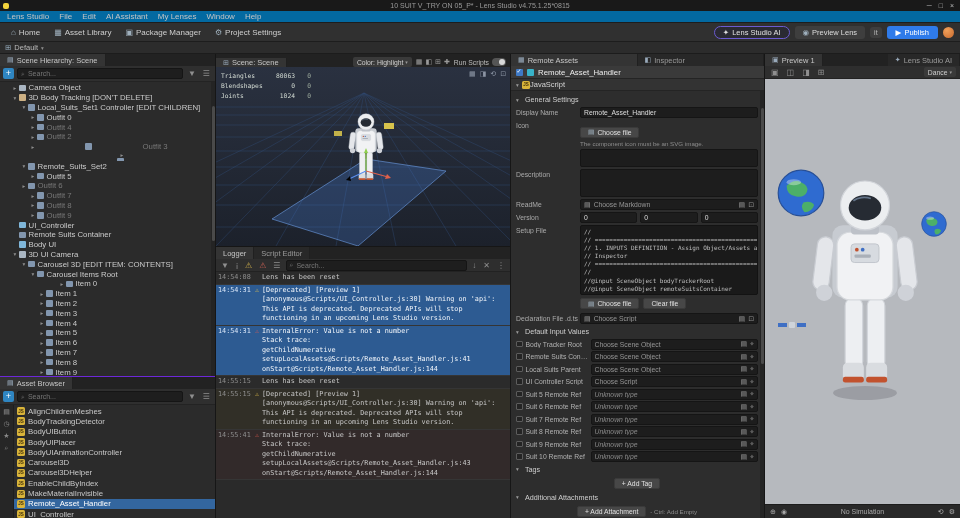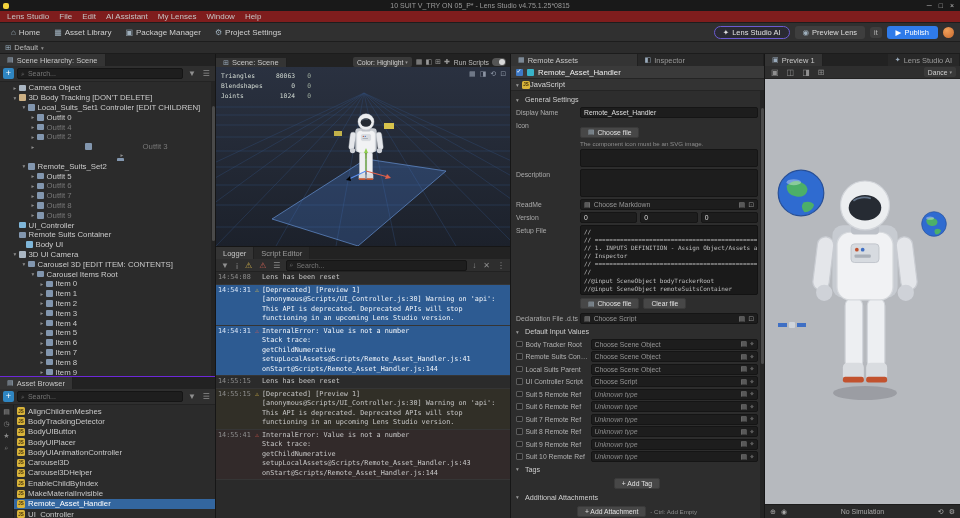--- a/index.html
+++ b/index.html
@@ -3,21 +3,21 @@
 <meta charset="utf-8">
 <style>
 *{box-sizing:border-box;margin:0;padding:0}
 html,body{width:960px;height:518px;overflow:hidden;background:#242424;
   font-family:"Liberation Sans",sans-serif;color:#c8c8c8;}
 
 .titlebar{height:11px;background:#191919;display:flex;align-items:center;padding:0 3px;position:relative;font-size:7px;color:#9a9a9a}
 .app-dot{width:6px;height:6px;border-radius:2px;background:#f2d33c;margin-right:3px;flex:none}
 .title-text{position:absolute;left:0;right:0;text-align:center;pointer-events:none}
 .win-btns{margin-left:auto;display:flex;gap:7px;font-size:7px;color:#bbb;z-index:1;padding-right:3px}
-.menubar{height:12px;background:#7f1d1d;border-bottom:1px solid #1d1d1d;display:flex;align-items:center;font-size:8px;color:#c4c4c4;padding:0 2px}
+.menubar{height:12px;background:#0369a1;border-bottom:1px solid #1d1d1d;display:flex;align-items:center;font-size:8px;color:#c4c4c4;padding:0 2px}
 .menu-item{padding:0 5px;cursor:default}
 .toolbar{height:19px;background:#303030;border-bottom:1px solid #1d1d1d;display:flex;align-items:center;padding:0 4px}
 .tb-item{display:flex;align-items:center;gap:3px;font-size:8px;color:#cfcfcf;padding:0 7px;height:100%}
 .tb-ico{font-size:8px;color:#9fb0bd}
 .tb-right{margin-left:auto;display:flex;align-items:center;gap:5px;padding-right:2px}
 .ai-pill{display:flex;align-items:center;gap:3px;border:1px solid #6b5bd2;border-radius:9px;padding:1px 8px;font-size:7.5px;color:#e0e0e0;background:#2a2a33}
 .btn-dark{display:flex;align-items:center;gap:3px;background:#3e3e3e;border-radius:3px;padding:2px 8px;font-size:7.5px;color:#ddd}
 .btn-tiny{background:#3e3e3e;border-radius:3px;padding:2px 4px;font-size:7px;color:#bbb}
 .btn-publish{display:flex;align-items:center;gap:3px;background:#2f7bea;border-radius:3px;padding:2px 9px;font-size:7.5px;color:#fff}
 .avatar{width:11px;height:11px;border-radius:50%;background:radial-gradient(circle at 35% 30%,#f0a05a,#c96a2e)}
@@ -294,21 +294,21 @@
           <div class="tree-row" style="padding-left: 20px;">
             <span class="tw-arrow">▾</span>
             <span class="obj-ico obj-cube"></span>
             <span>Remote_Suits_Set2</span>
           </div>
           <div class="tree-row" style="padding-left: 29px;">
             <span class="tw-arrow">▸</span>
             <span class="obj-ico obj-cube"></span>
             <span>Outfit 5</span>
           </div>
-          <div class="tree-row dim" style="padding-left: 29px; align-items: center;">
+          <div class="tree-row dim" style="padding-left: 20px; align-items: center;">
             <span class="tw-arrow">▸</span>
             <span class="obj-ico obj-cube"></span>
             <span>Outfit 6</span>
           </div>
           <div class="tree-row dim" style="padding-left: 29px;">
             <span class="tw-arrow">▸</span>
             <span class="obj-ico obj-cube"></span>
             <span>Outfit 7</span>
           </div>
           <div class="tree-row dim" style="padding-left: 29px;">
@@ -324,41 +324,41 @@
           <div class="tree-row" style="padding-left: 11px;">
             <span class="tw-arrow"></span>
             <span class="obj-ico obj-script"></span>
             <span>UI_Controller</span>
           </div>
           <div class="tree-row" style="padding-left: 11px;">
             <span class="tw-arrow"></span>
             <span class="obj-ico obj-cube"></span>
             <span>Remote Suits Container</span>
           </div>
-          <div class="tree-row" style="padding-left: 18px;">
+          <div class="tree-row" style="padding-left: 11px;">
             <span class="tw-arrow"></span>
             <span class="obj-ico obj-script"></span>
             <span>Body UI</span>
           </div>
           <div class="tree-row" style="padding-left: 11px;">
             <span class="tw-arrow">▾</span>
             <span class="obj-ico obj-camera"></span>
             <span>3D UI Camera</span>
           </div>
           <div class="tree-row" style="padding-left: 20px;">
             <span class="tw-arrow">▾</span>
             <span class="obj-ico obj-cube"></span>
             <span>Carousel 3D [EDIT ITEM: CONTENTS]</span>
           </div>
           <div class="tree-row" style="padding-left: 29px;">
             <span class="tw-arrow">▾</span>
             <span class="obj-ico obj-cube"></span>
             <span>Carousel Items Root</span>
           </div>
-          <div class="tree-row" style="padding-left: 38px;">
+          <div class="tree-row" style="padding-left: 38px; margin-left: 20px;">
             <span class="tw-arrow">▸</span>
             <span class="obj-ico obj-cube"></span>
             <span>Item 0</span>
           </div>
           <div class="tree-row" style="padding-left: 38px;">
             <span class="tw-arrow">▸</span>
             <span class="obj-ico obj-cube"></span>
             <span>Item 1</span>
           </div>
           <div class="tree-row" style="padding-left: 38px;">

